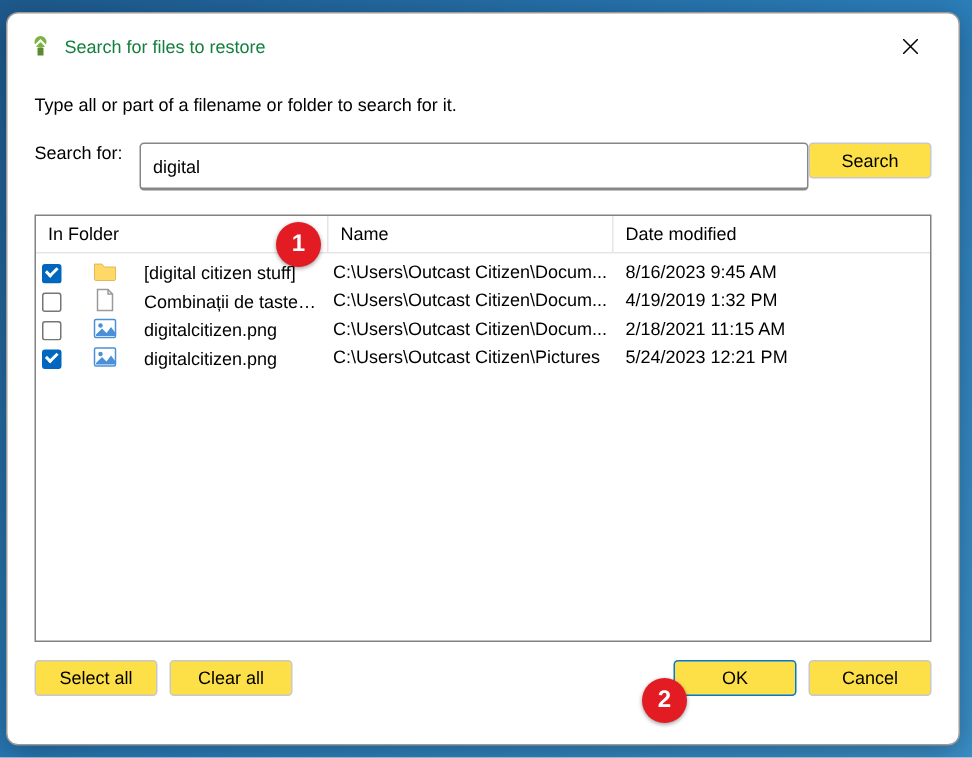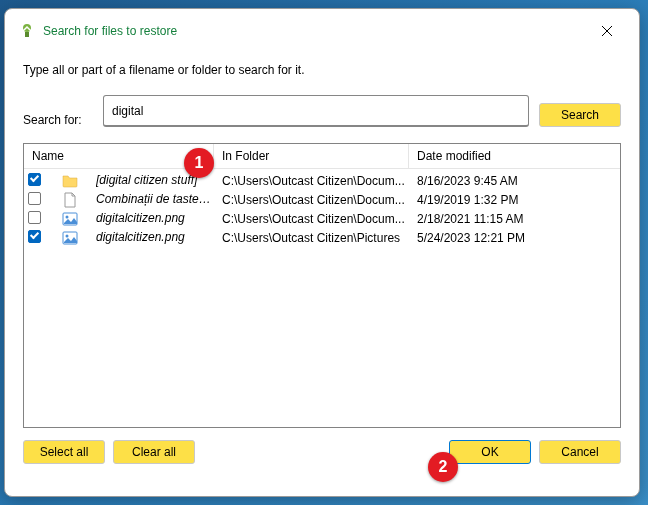--- a/index.html
+++ b/index.html
@@ -50,22 +50,21 @@
       flex-direction: column;
       flex: 1;
     }
     .instruction {
       font-size: 12px;
       color: #000;
       margin-bottom: 18px;
     }
     .search-row {
       display: flex;
-      align-items: flex-end;
-      gap: 10px;
+      align-items: flex-start;
       margin-bottom: 16px;
     }
     .search-label {
       font-size: 12px;
       min-width: 70px;
     }
     .search-input {
       flex: 1;
       border: 1px solid #868686;
       border-bottom: 2px solid #868686;
@@ -116,26 +115,25 @@
     .row {
       display: flex;
       align-items: center;
       font-size: 12px;
       padding: 1px 0;
       height: 19px;
     }
     .row .cell-name {
       width: 190px;
       display: flex;
-      align-items: flex-start;
+      align-items: flex-end;
       gap: 18px;
       padding-left: 4px;
       white-space: nowrap;
       overflow: hidden;
-      font-style: italic;
     }
     .row .cell-folder {
       width: 195px;
       padding-left: 8px;
       white-space: nowrap;
       overflow: hidden;
       text-overflow: ellipsis;
     }
     .row .cell-date {
       flex: 1;
@@ -223,22 +221,22 @@
     <div class="instruction">Type all or part of a filename or folder to search for it.</div>
 
     <div class="search-row">
       <span class="search-label">Search for:</span>
       <input class="search-input" type="text" value="digital" style="">
       <button class="search-btn">Search</button>
     </div>
 
     <div class="results">
       <div class="cols-header">
+        <div class="col col-folder">In Folder</div>
         <div class="col col-name">Name</div>
-        <div class="col col-folder">In Folder</div>
         <div class="col col-date">Date modified</div>
       </div>
       <div class="rows" id="rows">
           <div class="row">
             <div class="cell-name">
               <span class="chk checked"></span>
               <span class="file-ico">
                 <svg width="16" height="16" viewBox="0 0 16 16">
                   <path d="M1 3h5l1.5 2H15v8a1 1 0 0 1-1 1H2a1 1 0 0 1-1-1V3z" fill="#ffd868" stroke="#d9a93e" stroke-width="0.5"></path>
                 </svg>

